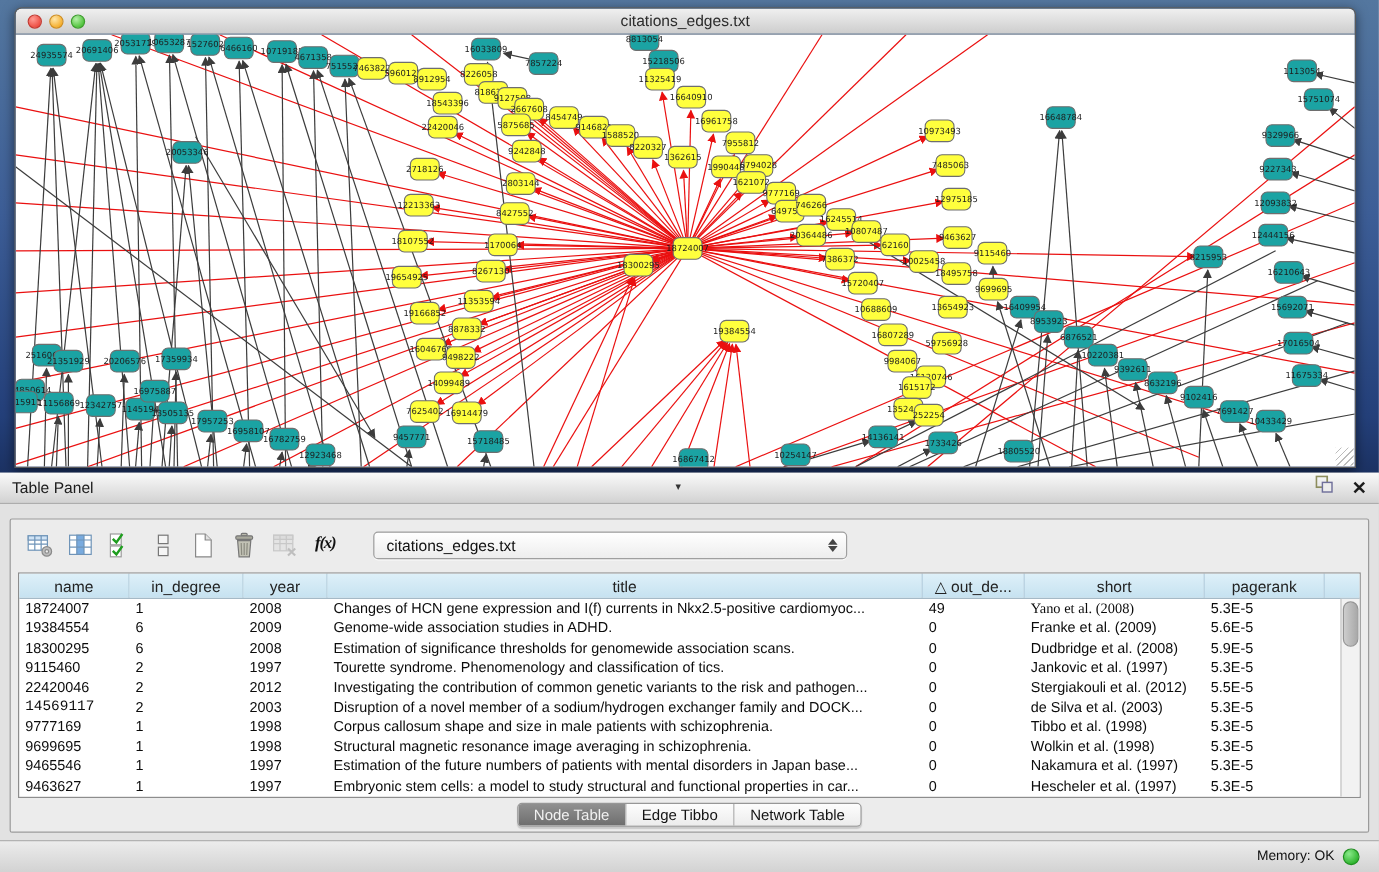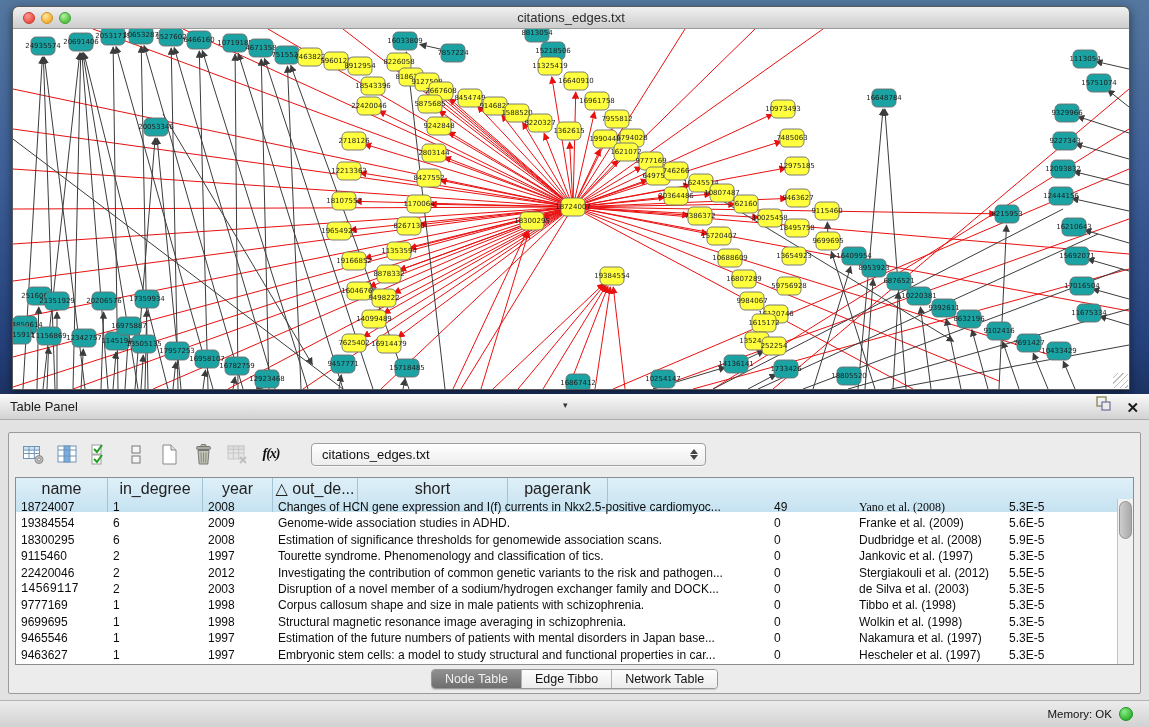--- a/index.html
+++ b/index.html
@@ -41,21 +41,21 @@
     background:linear-gradient(#ffffff,#ededed);display:flex;align-items:center;padding:0 7px 0 10px;
     font-size:13px;color:#111;box-shadow:0 1px 0 rgba(255,255,255,.7)}
   .combo .val{flex:1}
   .stepper{display:flex;flex-direction:column;gap:1px;align-items:center}
   .stepper i{width:0;height:0;border-left:4px solid transparent;border-right:4px solid transparent}
   .stepper i.up{border-bottom:5px solid #444}
   .stepper i.dn{border-top:5px solid #444}
 
   .tablebox{position:relative;margin:2px 6px 0 6px;height:188px;border:1px solid #8d8d8d;background:#fff;overflow:hidden}
   .thead{display:flex;height:21px;border-bottom:1px solid #8fa8b8}
-  .th{height:34px;line-height:21px;font-size:16px;color:#222;text-align:center;
+  .th{height:20px;line-height:21px;font-size:13px;color:#222;text-align:center;
     background:linear-gradient(#def0f9,#c6e2f0);border-right:1px solid #a3c3d6;overflow:hidden;white-space:nowrap}
   .th.fill{flex:1;border-right:none}
   .tbody{position:absolute;left:0;top:21px;right:16px;bottom:0;overflow:hidden}
   .trow{display:flex;height:16.4px}
   .td{font-size:12px;color:#0c0c0c;line-height:16.4px;padding-left:5px;overflow:hidden;white-space:nowrap}
   .vscroll{position:absolute;right:0;top:21px;bottom:0;width:16px;background:#f2f2f2;border-left:1px solid #c2c2c2}
   .vthumb{position:absolute;left:1px;top:2px;width:13px;height:38px;border-radius:7px;
     background:linear-gradient(90deg,#cdcdcd,#a9a9a9);border:1px solid #949494}
 
   .tabsrow{text-align:center;padding-top:4px}
@@ -860,20 +860,21 @@
               <i class="dn"></i>
             </span>
         </div>
       </div>
 
       <div class="tablebox">
         <div class="thead" id="thead">
             <div class="th" style="width: 92px;">name</div>
             <div class="th" style="width: 95px;">in_degree</div>
             <div class="th" style="width: 70px;">year</div>
+            <div class="th" style="width: 496px;">title</div>
             <div class="th" style="width: 85px;">△ out_de...</div>
             <div class="th" style="width: 150px;">short</div>
             <div class="th" style="width: 100px;">pagerank</div>
             <div class="th fill"></div>
           </div>
         <div class="tbody" id="tbody">
             <div class="trow">
               <div class="td" style="width: 92px;">18724007</div>
               <div class="td" style="width: 95px;">1</div>
               <div class="td" style="width: 70px;">2008</div>

